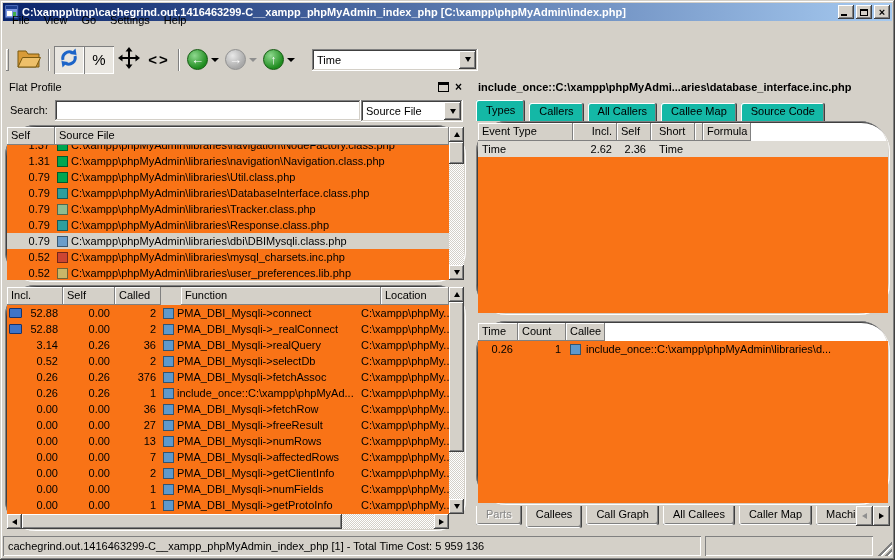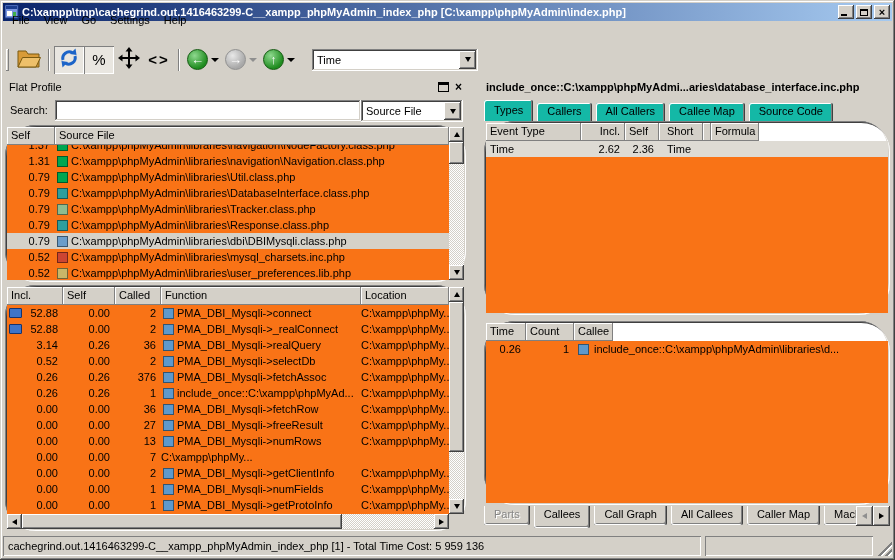--- a/index.html
+++ b/index.html
@@ -39,21 +39,21 @@
   .combo{height:22px;background:#fff;display:flex;align-items:center;position:relative;
     box-shadow: inset -1px -1px 0 #fff, inset 1px 1px 0 #808080, inset -2px -2px 0 #d4d0c8, inset 2px 2px 0 #404040;}
   .combo .cval{padding-left:5px;flex:1;white-space:nowrap;overflow:hidden;}
   .combo .cbtn{width:17px;height:18px;margin:2px;background:#d4d0c8;border:0;flex:none;
     box-shadow: inset -1px -1px 0 #404040, inset 1px 1px 0 #fff, inset -2px -2px 0 #808080;display:flex;align-items:center;justify-content:center;}
   .tb-combo{width:166px;margin-left:14px;}
   
   .main{position:absolute;left:3px;top:76px;right:3px;bottom:27px;background:#d4d0c8;}
   .left-panel{position:absolute;left:0;top:0;width:465px;bottom:0;padding-left:36px;}
   .splitter{position:absolute;left:465px;width:6px;top:0;bottom:0;}
-  .right-panel{position:absolute;left:471px;right:0;top:0;bottom:0;margin-left:8px;}
+  .right-panel{position:absolute;left:471px;right:0;top:0;bottom:0;}
   
   .dock-header{position:absolute;left:2px;right:2px;top:2px;height:18px;display:flex;align-items:center;padding:0 4px;}
   .dock-header .dtitle{flex:1;}
   .float-ico{width:11px;height:10px;border:1px solid #000;border-top:3px solid #000;margin-right:6px;}
   .close-ico{font-weight:bold;font-size:12px;line-height:10px;}
   
   .search-row{position:absolute;left:2px;right:2px;top:21px;height:27px;}
   .search-row label{position:absolute;left:5px;top:7px;}
   .search-input{position:absolute;left:50px;top:3px;width:306px;height:21px;border:0;background:#fff;
     box-shadow: inset -1px -1px 0 #fff, inset 1px 1px 0 #808080, inset -2px -2px 0 #d4d0c8, inset 2px 2px 0 #404040;padding:0 4px;font:inherit;}
@@ -337,21 +337,21 @@
               <span class="ar dn"></span>
             </span>
         </div>
       </div>
 
       <div class="win-table func-table">
         <div class="thead">
           <span class="th c-incl" style="display:block;">Incl.</span>
           <span class="th c-self">Self</span>
           <span class="th c-called">Called</span>
-          <span class="th c-func" style="display:block;">Function</span>
+          <span class="th c-func" style="display:block;margin-left:20px;">Function</span>
           <span class="th fill">Location</span>
         </div>
         <div class="tbody">
 
             <div class="t-row">
               <span class="cell num c-incl">
                 <span class="incl-bar show"></span>
                 <span>52.88</span>
               </span>
               <span class="cell num c-self">0.00</span>
@@ -467,20 +467,24 @@
               </span>
               <span class="cell c-loc">C:\xampp\phpMy...</span>
             </div>
 
             <div class="t-row">
               <span class="cell num c-incl">
                 <span>0.00</span>
               </span>
               <span class="cell num c-self">0.00</span>
               <span class="cell num c-called">7</span>
+              <span class="cell c-func">
+                <span class="sq fn-sq"></span>
+                <span>PMA_DBI_Mysqli-&gt;affectedRows</span>
+              </span>
               <span class="cell c-loc">C:\xampp\phpMy...</span>
             </div>
 
             <div class="t-row">
               <span class="cell num c-incl">
                 <span>0.00</span>
               </span>
               <span class="cell num c-self">0.00</span>
               <span class="cell num c-called">2</span>
               <span class="cell c-func">

